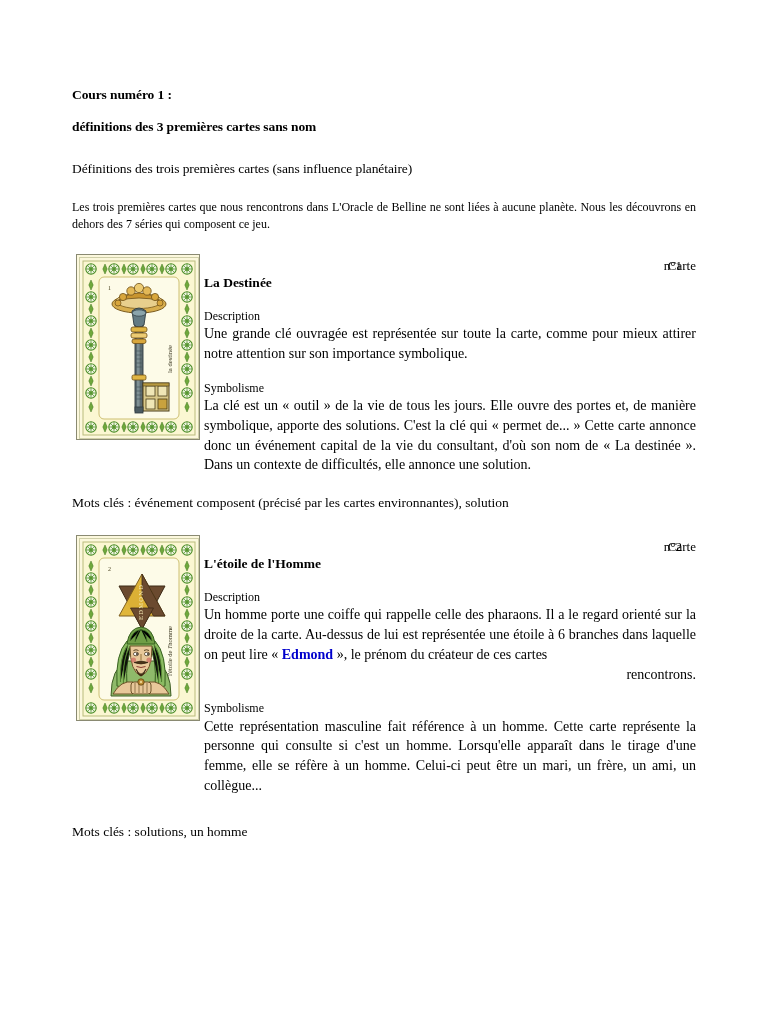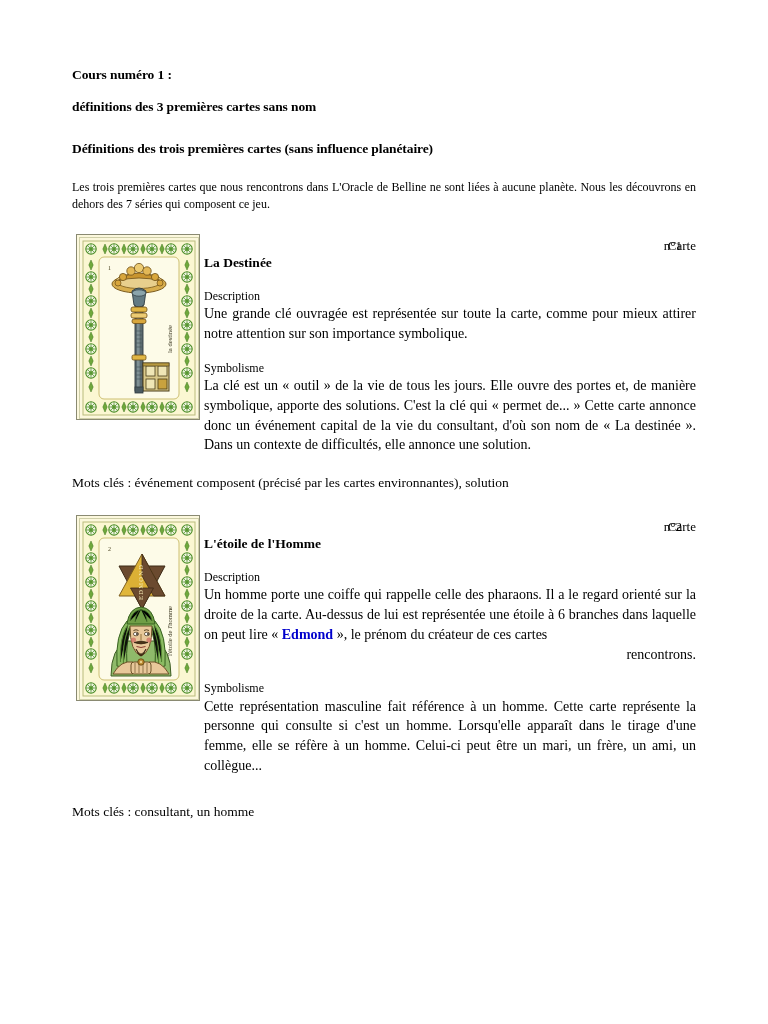--- a/index.html
+++ b/index.html
@@ -14,32 +14,32 @@
     font-family: "Liberation Serif", "DejaVu Serif", serif;
     color: #000000;
     overflow: hidden;
   }
   .page {
     position: relative;
     width: 768px;
     height: 1024px;
     background: #ffffff;
     box-sizing: border-box;
-    padding: 68px 72px 0 72px;
+    padding: 88px 72px 0 72px;
   }
   .hdr-line {
     font-weight: bold;
     font-size: 13.5px;
     line-height: 1.0;
     margin: 0 0 18px 0;
     letter-spacing: -0.1px;
   }
   .hdr-line.second { margin-bottom: 28px; }
   .section-title {
-    font-weight: bold;
+    font-weight: normal;
     font-size: 13.5px;
     margin: 0 0 22px 0;
     letter-spacing: -0.1px;
   }
   .intro {
     font-size: 12px;
     line-height: 1.45;
     text-align: justify;
     margin: 0 0 20px 0;
   }
@@ -584,15 +584,15 @@
       </div>
       <div class="body-text spaced" style="text-align: right;">
         <span>rencontrons.</span>
       </div>
 
       <div class="sub-head">Symbolisme</div>
       <div class="body-text">Cette représentation masculine fait référence à un homme. Cette carte représente la personne qui consulte si c'est un homme. Lorsqu'elle apparaît dans le tirage d'une femme, elle se réfère à un homme. Celui-ci peut être un mari, un frère, un ami, un collègue...</div>
     </div>
   </div>
 
-  <div class="motscles last">Mots clés : consultant, un homme</div>
+  <div class="motscles last">Mots clés : solutions, un homme</div>
 
 </div>
 
 </body></html>

